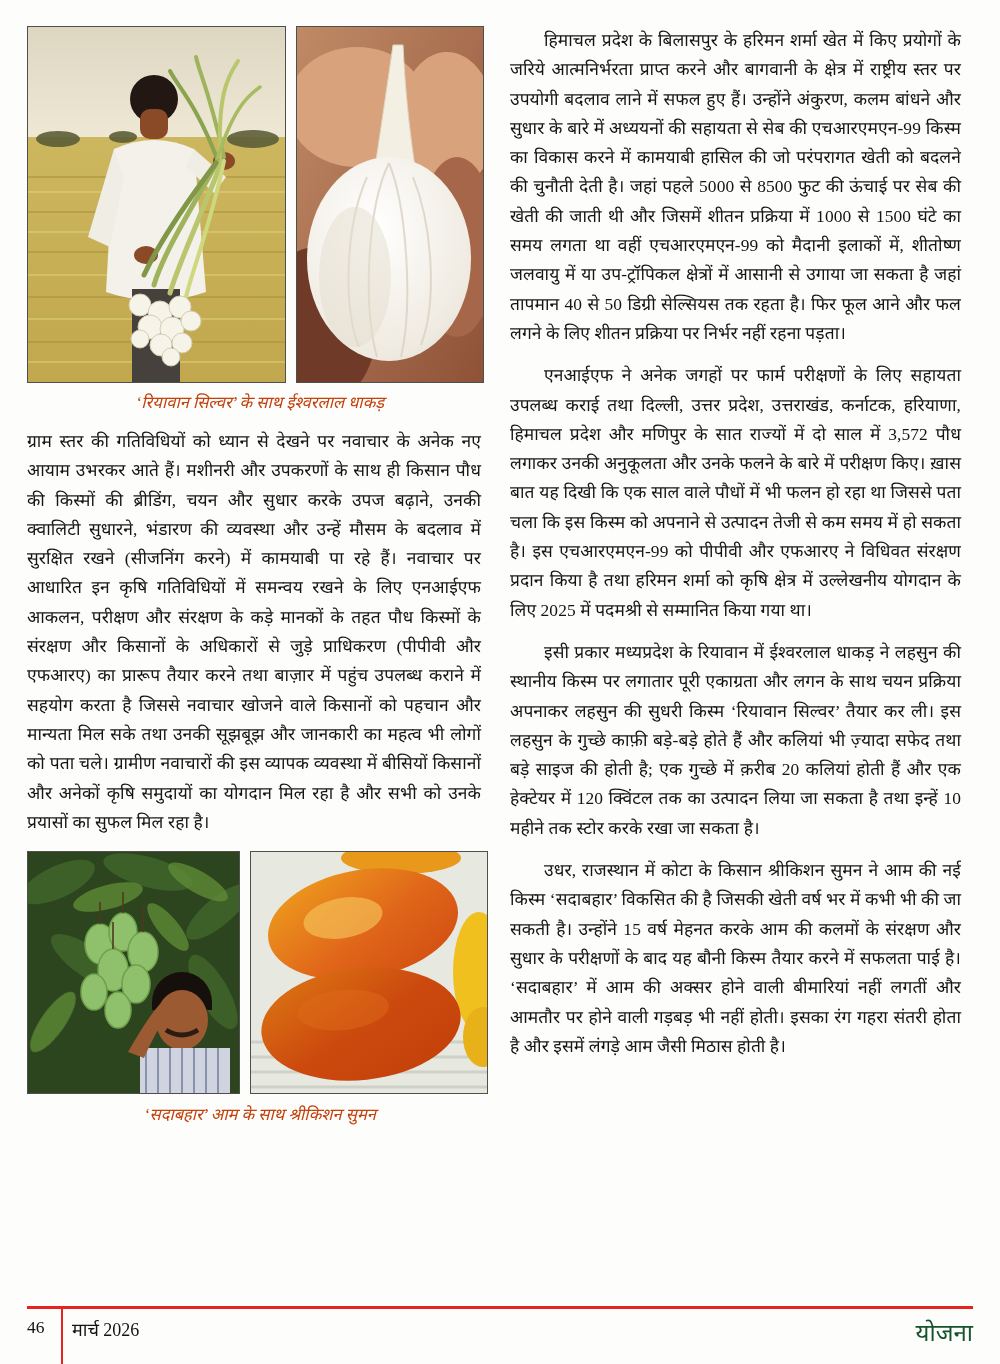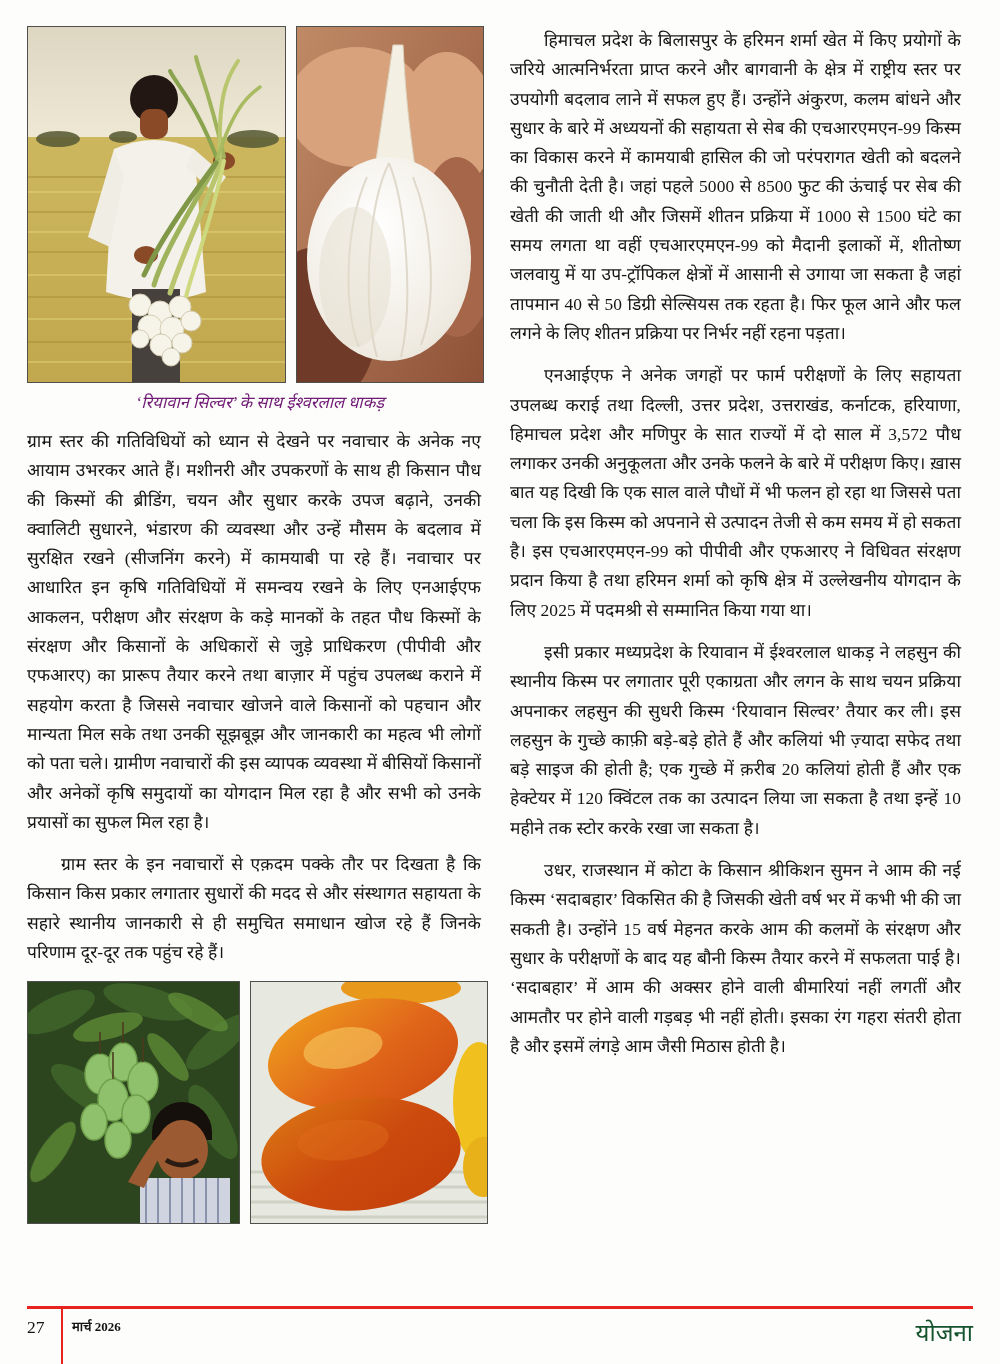--- a/index.html
+++ b/index.html
@@ -39,21 +39,21 @@
     box-sizing:border-box;
     overflow:hidden;
     flex:none;
   }
   .photo-frame svg{display:block;}
   .caption{
     font-style:italic;
     text-align:center;
     font-size:16.5px;
     margin:7px 0 14px 0;
-    color:#701a75;
+    color:#c2410c;
   }
   .caption.bottom{margin-top:8px;margin-bottom:0;}
   .fig-bottom{margin-top:14px;}
   
   .footer{
     position:absolute;
     left:27px;right:27px;top:1306px;
     border-top:3px solid #e8231f;
     height:58px;
   }
@@ -68,24 +68,23 @@
     width:33px;
     text-align:left;
     padding-top:2px;
   }
   .footer-divider{
     position:absolute;
     left:34px;top:-3px;bottom:-4px;
     width:2px;background:#e8231f;
   }
   .issue-date{
-    font-size:13px;
+    font-size:18px;
     padding-left:12px;
     padding-top:2px;
-    font-weight:bold;
   }
   .magazine-name{
     margin-left:auto;
     font-size:24px;
     padding-top:0;
     color:#14532d;
   }
 </style>
 </head>
 <body>
@@ -184,21 +183,20 @@
               <path d="M92 136 C70 180 66 280 80 330 M92 136 C110 180 116 280 104 330 M70 150 C48 200 46 280 62 320 M116 150 C136 200 140 276 124 318" fill="none" stroke="#d9d2c2" stroke-width="2" opacity=".8"></path>
               <ellipse cx="58" cy="250" rx="36" ry="70" fill="#e4ddcd" opacity=".5"></ellipse>
             </svg>
           </div>
 
         </div>
         <div class="caption">‘रियावान सिल्वर’ के साथ ईश्वरलाल धाकड़</div>
       </div>
 
       <p class="body-text no-indent">ग्राम स्तर की गतिविधियों को ध्यान से देखने पर नवाचार के अनेक नए आयाम उभरकर आते हैं। मशीनरी और उपकरणों के साथ ही किसान पौध की किस्मों की ब्रीडिंग, चयन और सुधार करके उपज बढ़ाने, उनकी क्वालिटी सुधारने, भंडारण की व्यवस्था और उन्हें मौसम के बदलाव में सुरक्षित रखने (सीजनिंग करने) में कामयाबी पा रहे हैं। नवाचार पर आधारित इन कृषि गतिविधियों में समन्वय रखने के लिए एनआईएफ आकलन, परीक्षण और संरक्षण के कड़े मानकों के तहत पौध किस्मों के संरक्षण और किसानों के अधिकारों से जुड़े प्राधिकरण (पीपीवी और एफआरए) का प्रारूप तैयार करने तथा बाज़ार में पहुंच उपलब्ध कराने में सहयोग करता है जिससे नवाचार खोजने वाले किसानों को पहचान और मान्यता मिल सके तथा उनकी सूझबूझ और जानकारी का महत्व भी लोगों को पता चले। ग्रामीण नवाचारों की इस व्यापक व्यवस्था में बीसियों किसानों और अनेकों कृषि समुदायों का योगदान मिल रहा है और सभी को उनके प्रयासों का सुफल मिल रहा है।</p>
-      <p class="body-text">ग्राम स्तर के इन नवाचारों से एक़दम पक्के तौर पर दिखता है कि किसान किस प्रकार लगातार सुधारों की मदद से और संस्थागत सहायता के सहारे स्थानीय जानकारी से ही समुचित समाधान खोज रहे हैं जिनके परिणाम दूर-दूर तक पहुंच रहे हैं।</p>
 
       <div class="figure fig-bottom">
         <div class="photo-row">
 
           <div class="photo-frame" style="width:213px;height:243px;" aria-label="farmer with moustache beside a cluster of green mangoes hanging on a tree">
             <svg width="211" height="241" viewBox="0 0 211 241">
               <rect width="211" height="241" fill="#2c451f"></rect>
               <g fill="#3e6329" opacity=".9">
                 <ellipse cx="30" cy="30" rx="40" ry="16" transform="rotate(-25 30 30)"></ellipse>
                 <ellipse cx="120" cy="20" rx="46" ry="15" transform="rotate(15 120 20)"></ellipse>
@@ -260,33 +258,34 @@
               <ellipse cx="228" cy="120" rx="26" ry="60" fill="#f0c01f"></ellipse>
               <ellipse cx="232" cy="185" rx="20" ry="30" fill="#e8b019"></ellipse>
               <ellipse cx="112" cy="72" rx="96" ry="54" fill="url(#mangoTop)" transform="rotate(-10 112 72)"></ellipse>
               <ellipse cx="92" cy="66" rx="40" ry="20" fill="#f6c35a" opacity=".65" transform="rotate(-10 92 66)"></ellipse>
               <ellipse cx="110" cy="172" rx="100" ry="56" fill="url(#mangoBot)" transform="rotate(-6 110 172)"></ellipse>
               <ellipse cx="92" cy="158" rx="46" ry="20" fill="#de6a1a" opacity=".5" transform="rotate(-6 92 158)"></ellipse>
             </svg>
           </div>
 
         </div>
+        <div class="caption bottom">‘सदाबहार’ आम के साथ श्रीकिशन सुमन</div>
       </div>
     </div>
 
     <div class="col right">
       <p class="body-text">हिमाचल प्रदेश के बिलासपुर के हरिमन शर्मा खेत में किए प्रयोगों के जरिये आत्मनिर्भरता प्राप्त करने और बागवानी के क्षेत्र में राष्ट्रीय स्तर पर उपयोगी बदलाव लाने में सफल हुए हैं। उन्होंने अंकुरण, कलम बांधने और सुधार के बारे में अध्ययनों की सहायता से सेब की एचआरएमएन-99 किस्म का विकास करने में कामयाबी हासिल की जो परंपरागत खेती को बदलने की चुनौती देती है। जहां पहले 5000 से 8500 फुट की ऊंचाई पर सेब की खेती की जाती थी और जिसमें शीतन प्रक्रिया में 1000 से 1500 घंटे का समय लगता था वहीं एचआरएमएन-99 को मैदानी इलाकों में, शीतोष्ण जलवायु में या उप-ट्रॉपिकल क्षेत्रों में आसानी से उगाया जा सकता है जहां तापमान 40 से 50 डिग्री सेल्सियस तक रहता है। फिर फूल आने और फल लगने के लिए शीतन प्रक्रिया पर निर्भर नहीं रहना पड़ता।</p>
       <p class="body-text">एनआईएफ ने अनेक जगहों पर फार्म परीक्षणों के लिए सहायता उपलब्ध कराई तथा दिल्ली, उत्तर प्रदेश, उत्तराखंड, कर्नाटक, हरियाणा, हिमाचल प्रदेश और मणिपुर के सात राज्यों में दो साल में 3,572 पौध लगाकर उनकी अनुकूलता और उनके फलने के बारे में परीक्षण किए। ख़ास बात यह दिखी कि एक साल वाले पौधों में भी फलन हो रहा था जिससे पता चला कि इस किस्म को अपनाने से उत्पादन तेजी से कम समय में हो सकता है। इस एचआरएमएन-99 को पीपीवी और एफआरए ने विधिवत संरक्षण प्रदान किया है तथा हरिमन शर्मा को कृषि क्षेत्र में उल्लेखनीय योगदान के लिए 2025 में पदमश्री से सम्मानित किया गया था।</p>
       <p class="body-text">इसी प्रकार मध्यप्रदेश के रियावान में ईश्वरलाल धाकड़ ने लहसुन की स्थानीय किस्म पर लगातार पूरी एकाग्रता और लगन के साथ चयन प्रक्रिया अपनाकर लहसुन की सुधरी किस्म ‘रियावान सिल्वर’ तैयार कर ली। इस लहसुन के गुच्छे काफ़ी बड़े-बड़े होते हैं और कलियां भी ज़्यादा सफेद तथा बड़े साइज की होती है; एक गुच्छे में क़रीब 20 कलियां होती हैं और एक हेक्टेयर में 120 क्विंटल तक का उत्पादन लिया जा सकता है तथा इन्हें 10 महीने तक स्टोर करके रखा जा सकता है।</p>
       <p class="body-text">उधर, राजस्थान में कोटा के किसान श्रीकिशन सुमन ने आम की नई किस्म ‘सदाबहार’ विकसित की है जिसकी खेती वर्ष भर में कभी भी की जा सकती है। उन्होंने 15 वर्ष मेहनत करके आम की कलमों के संरक्षण और सुधार के परीक्षणों के बाद यह बौनी किस्म तैयार करने में सफलता पाई है। ‘सदाबहार’ में आम की अक्सर होने वाली बीमारियां नहीं लगतीं और आमतौर पर होने वाली गड़बड़ भी नहीं होती। इसका रंग गहरा संतरी होता है और इसमें लंगड़े आम जैसी मिठास होती है।</p>
     </div>
 
   </div>
 </div>
 
 <div class="footer">
   <div class="footer-inner">
-    <span class="page-num">27</span>
+    <span class="page-num">46</span>
     <span class="footer-divider"></span>
     <span class="issue-date">मार्च 2026</span>
     <span class="magazine-name">योजना</span>
   </div>
 </div>
 
 </body></html>

